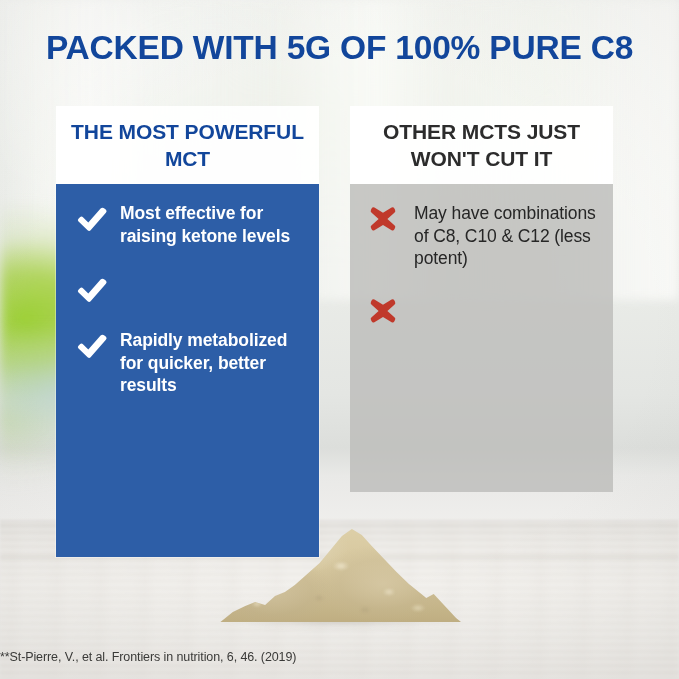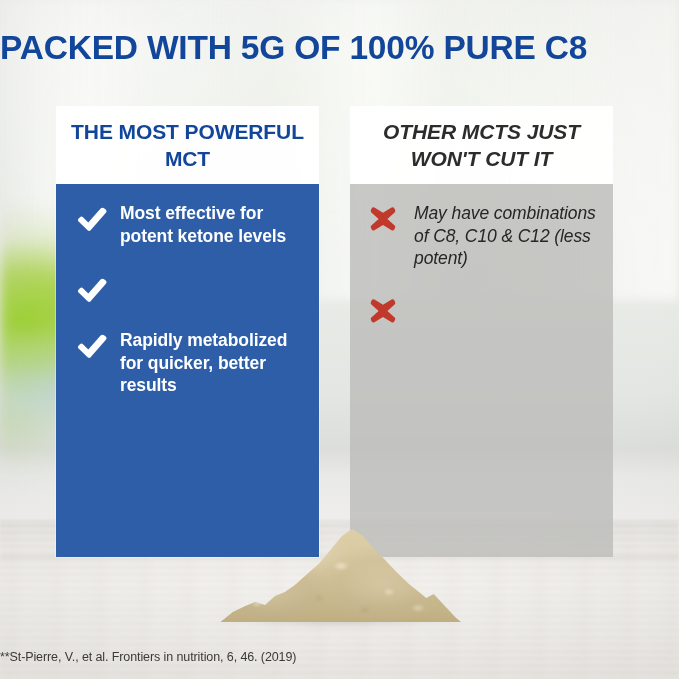--- a/index.html
+++ b/index.html
@@ -104,20 +104,21 @@
   }
   .bg-vignette {
     background: radial-gradient(ellipse 520px 430px at 340px 320px, rgba(0,0,0,0) 60%, rgba(120,120,115,0.07) 100%);
   }
 
   
   .headline {
     position: absolute;
     left: 0; right: 0;
     top: 29px;
+    text-align: center;
     font-size: 33.5px;
     line-height: 38px;
     font-weight: bold;
     letter-spacing: -0.2px;
     color: #12469B;
     font-family: "Liberation Sans", sans-serif;
     white-space: nowrap;
   }
 
   
@@ -155,30 +156,29 @@
   #card-pro .card-body {
     height: 373px;
     background: #2D5EA7;
     box-shadow: 0 0 0 1px rgba(255,255,255,0.35);
   }
 
   
   #card-con {
     left: 350px;
     width: 263px;
-    font-style: italic;
   }
   #card-con .card-head {
     height: 78px;
     background: rgba(255,255,255,0.93);
     color: #2C2C2C;
     padding: 0 8px;
   }
   #card-con .card-body {
-    height: 373px;
+    height: 308px;
     background: rgba(188,188,185,0.80);
   }
 
   
   .bullet {
     display: flex;
     align-items: flex-start;
     margin-bottom: 22px;
   }
   .bullet:last-child { margin-bottom: 0; }
@@ -295,21 +295,21 @@
   <div class="card" id="card-pro">
     <div class="card-head">THE MOST POWERFUL MCT</div>
     <div class="card-body">
 
       <div class="bullet">
         <span class="bullet-icon">
           <svg width="32" height="26" viewBox="0 0 32 26" aria-hidden="true">
             <path d="M2.5 12.8 L4.2 11.0 Q5.6 9.8 7.2 11.4 L12.3 16.6 L24.6 2.6 Q26.3 0.9 28.4 2.4 L30.0 3.7 Q31.3 5.0 29.9 6.7 L14.6 24.2 Q13.2 25.7 11.6 24.2 L2.3 15.3 Q1.2 14.1 2.5 12.8 Z" fill="#FFFFFF"></path>
           </svg>
         </span>
-        <span class="bullet-text">Most effective for potent ketone levels</span>
+        <span class="bullet-text">Most effective for raising ketone levels</span>
       </div>
 
       <div class="bullet">
         <span class="bullet-icon">
           <svg width="32" height="26" viewBox="0 0 32 26" aria-hidden="true">
             <path d="M2.5 12.8 L4.2 11.0 Q5.6 9.8 7.2 11.4 L12.3 16.6 L24.6 2.6 Q26.3 0.9 28.4 2.4 L30.0 3.7 Q31.3 5.0 29.9 6.7 L14.6 24.2 Q13.2 25.7 11.6 24.2 L2.3 15.3 Q1.2 14.1 2.5 12.8 Z" fill="#FFFFFF"></path>
           </svg>
         </span>
       </div>
 

